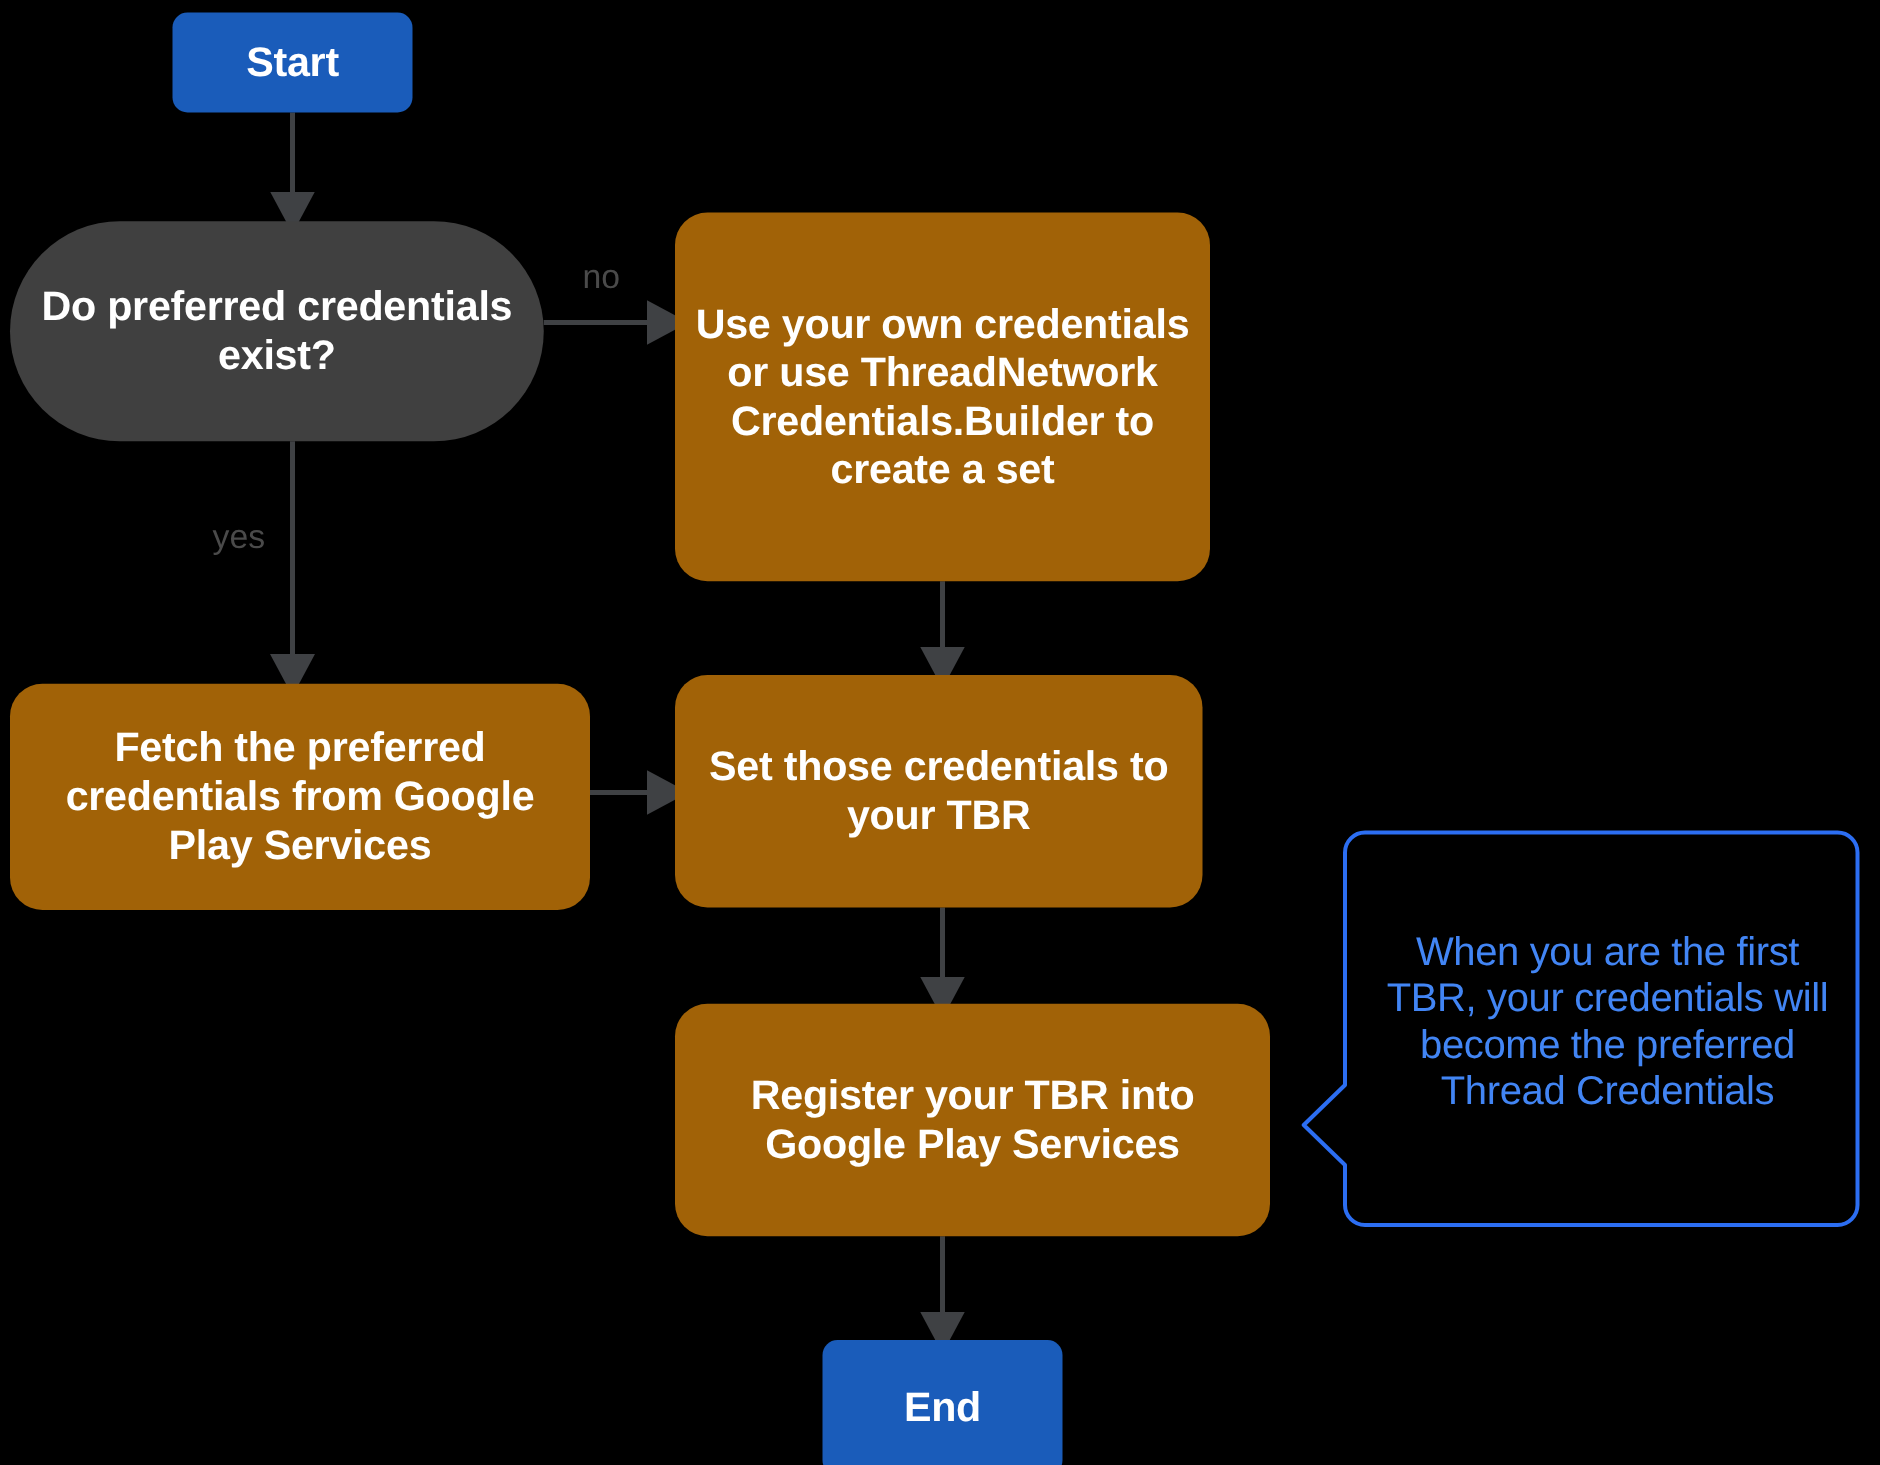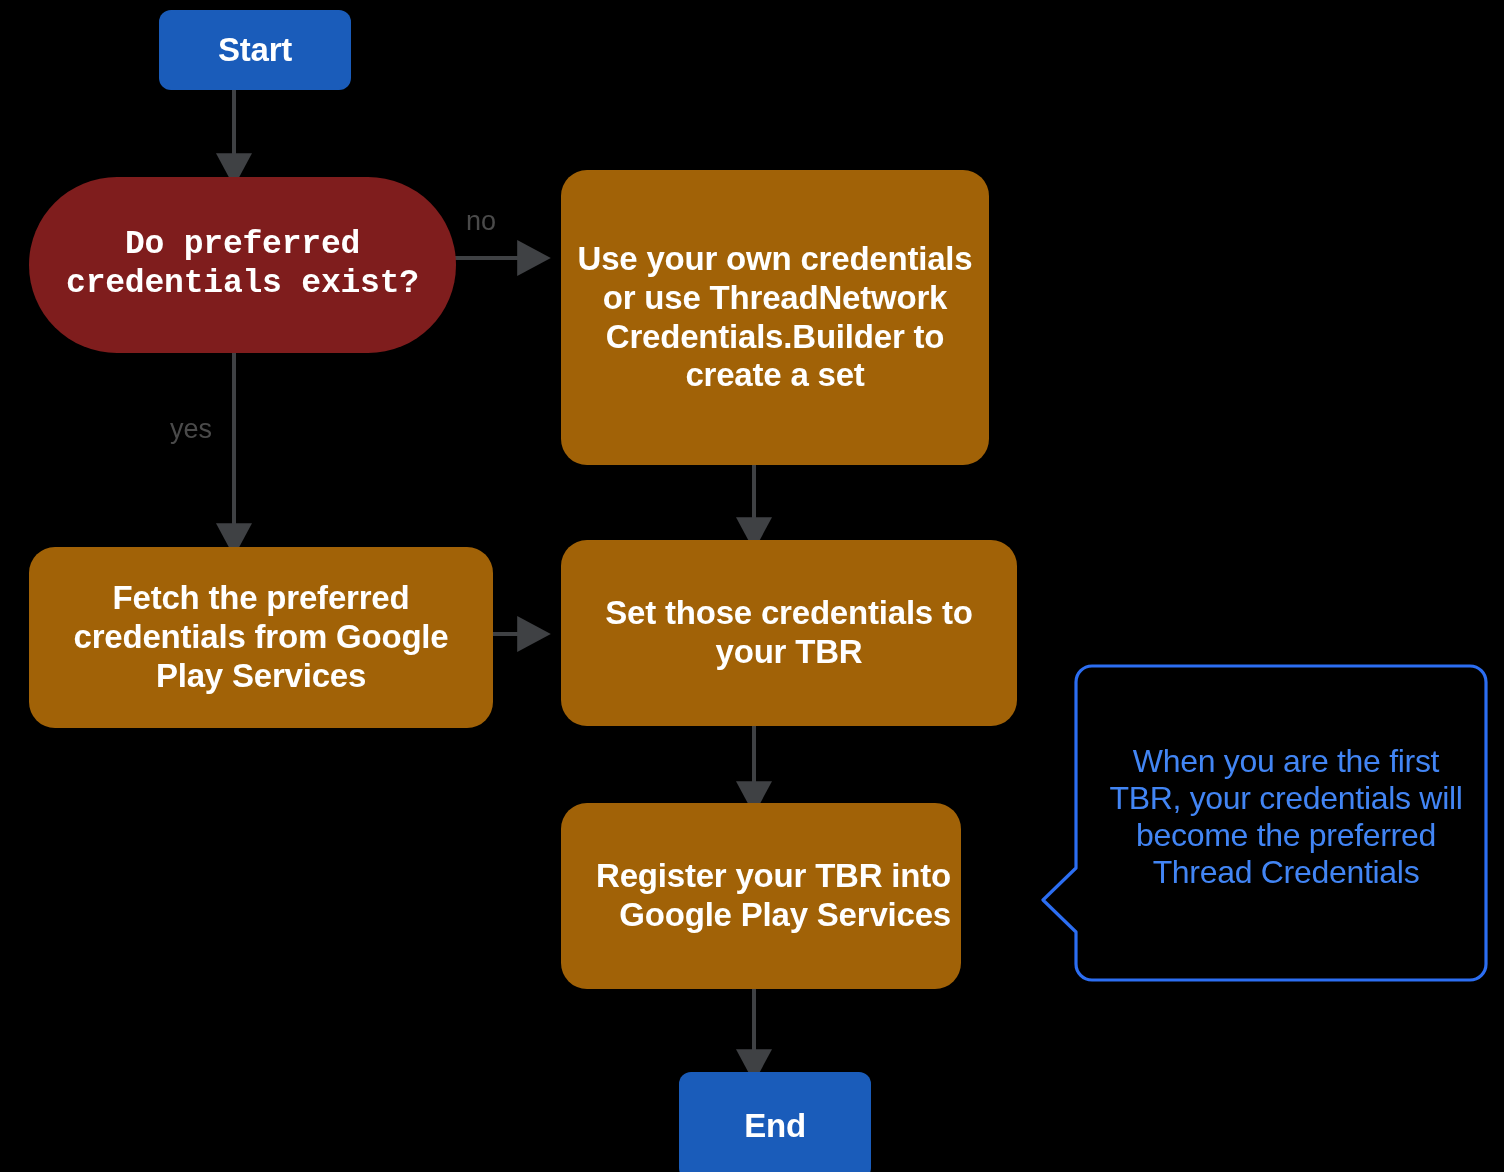--- a/index.html
+++ b/index.html
@@ -21,49 +21,47 @@
     position: absolute;
     display: flex;
     align-items: center;
     justify-content: center;
     text-align: center;
     box-sizing: border-box;
     color: #ffffff;
     font-weight: 700;
     line-height: 1.18;
     letter-spacing: -0.2px;
-    margin-left: 21px;
     -webkit-font-smoothing: antialiased;
   }
   .node .label { display: block; width: 100%; padding: 0 10px; box-sizing: border-box; }
 
   .terminal {
     background: #1a5cba;
     border-radius: 12px;
     font-size: 33px;
   }
   .process {
     background: #a16207;
     border-radius: 26px;
     font-size: 33px;
   }
   .decision {
-    background: #7f1d1d;
+    background: #404040;
     border-radius: 999px;
     font-size: 33px;
-    font-family: Liberation Mono, monospace;
   }
 
   
   #n-start    { left: 138px; top: 10px;   width: 192px; height: 80px; }
   #n-decision { left: 8px;   top: 177px;  width: 427px; height: 176px; }
   #n-own      { left: 540px; top: 170px;  width: 428px; height: 295px; }
   #n-fetch    { left: 8px;   top: 547px;  width: 464px; height: 181px; }
-  #n-set      { left: 540px; top: 540px;  width: 456px; height: 186px; }
-  #n-register { left: 540px; top: 803px;  width: 400px; height: 186px; text-align: right; }
+  #n-set      { left: 540px; top: 540px;  width: 422px; height: 186px; }
+  #n-register { left: 540px; top: 803px;  width: 476px; height: 186px; }
   #n-end      { left: 658px; top: 1072px; width: 192px; height: 108px; }
 
   
   .conn { position: absolute; }
   .conn svg { display: block; overflow: visible; }
 
   
   .edge-label {
     position: absolute;
     color: #4a4a4a;

